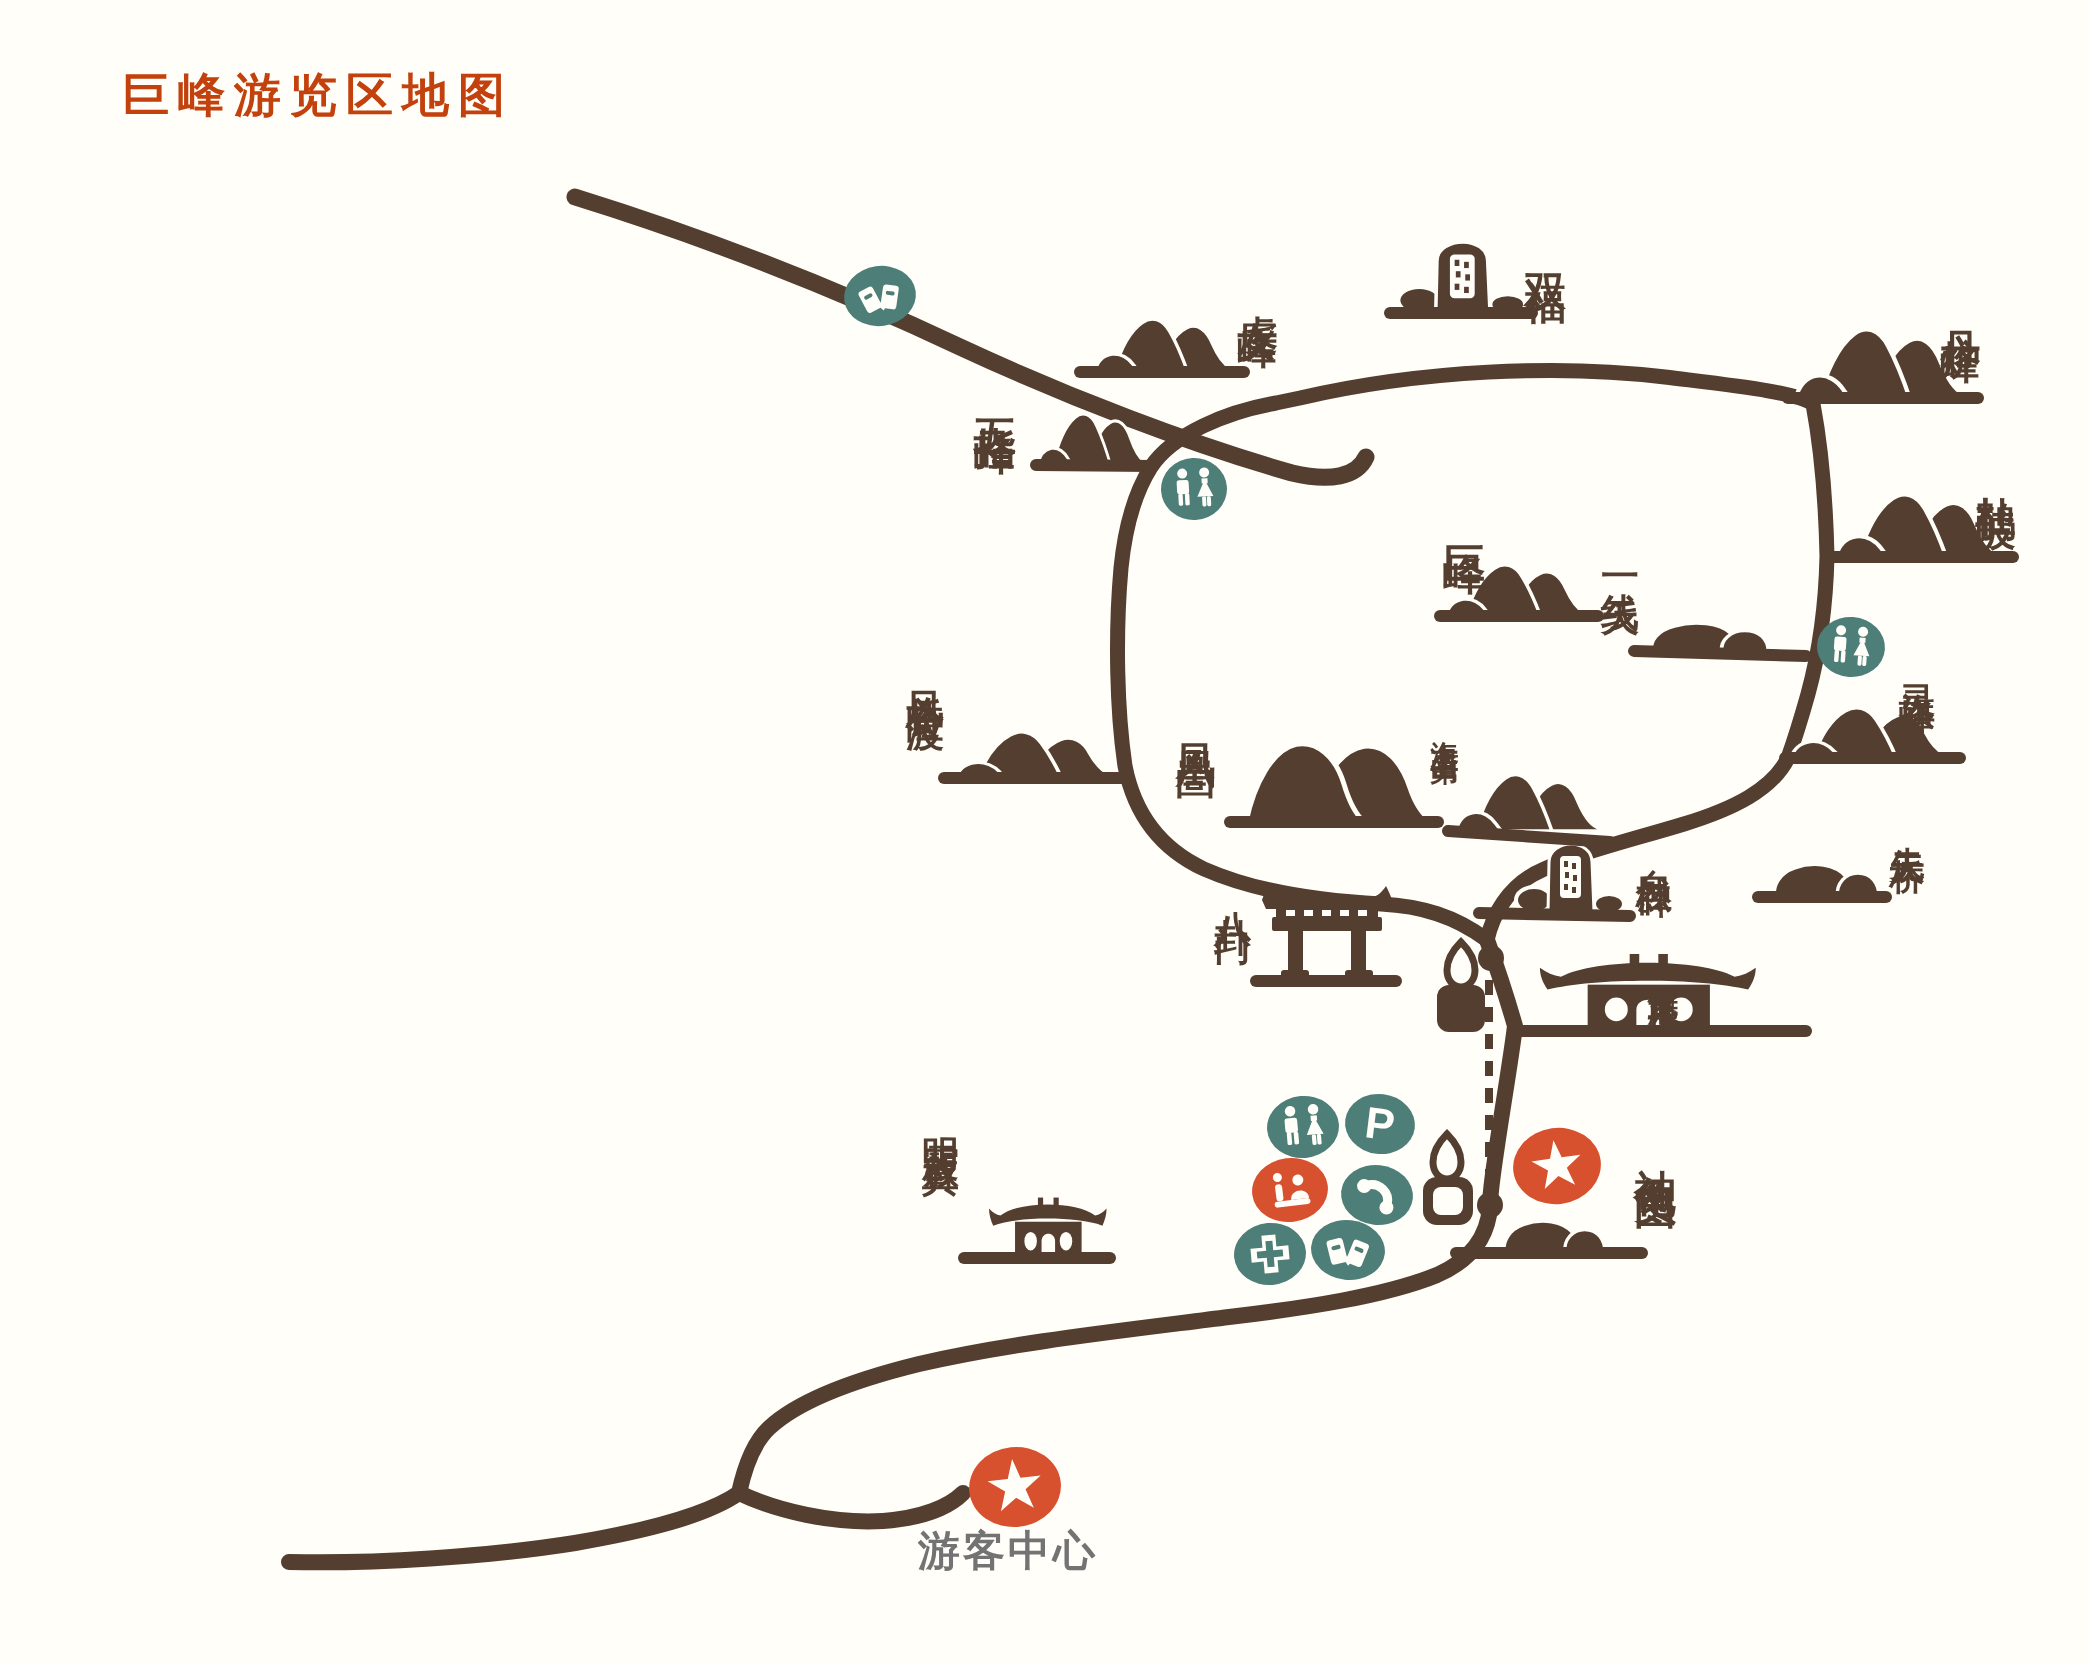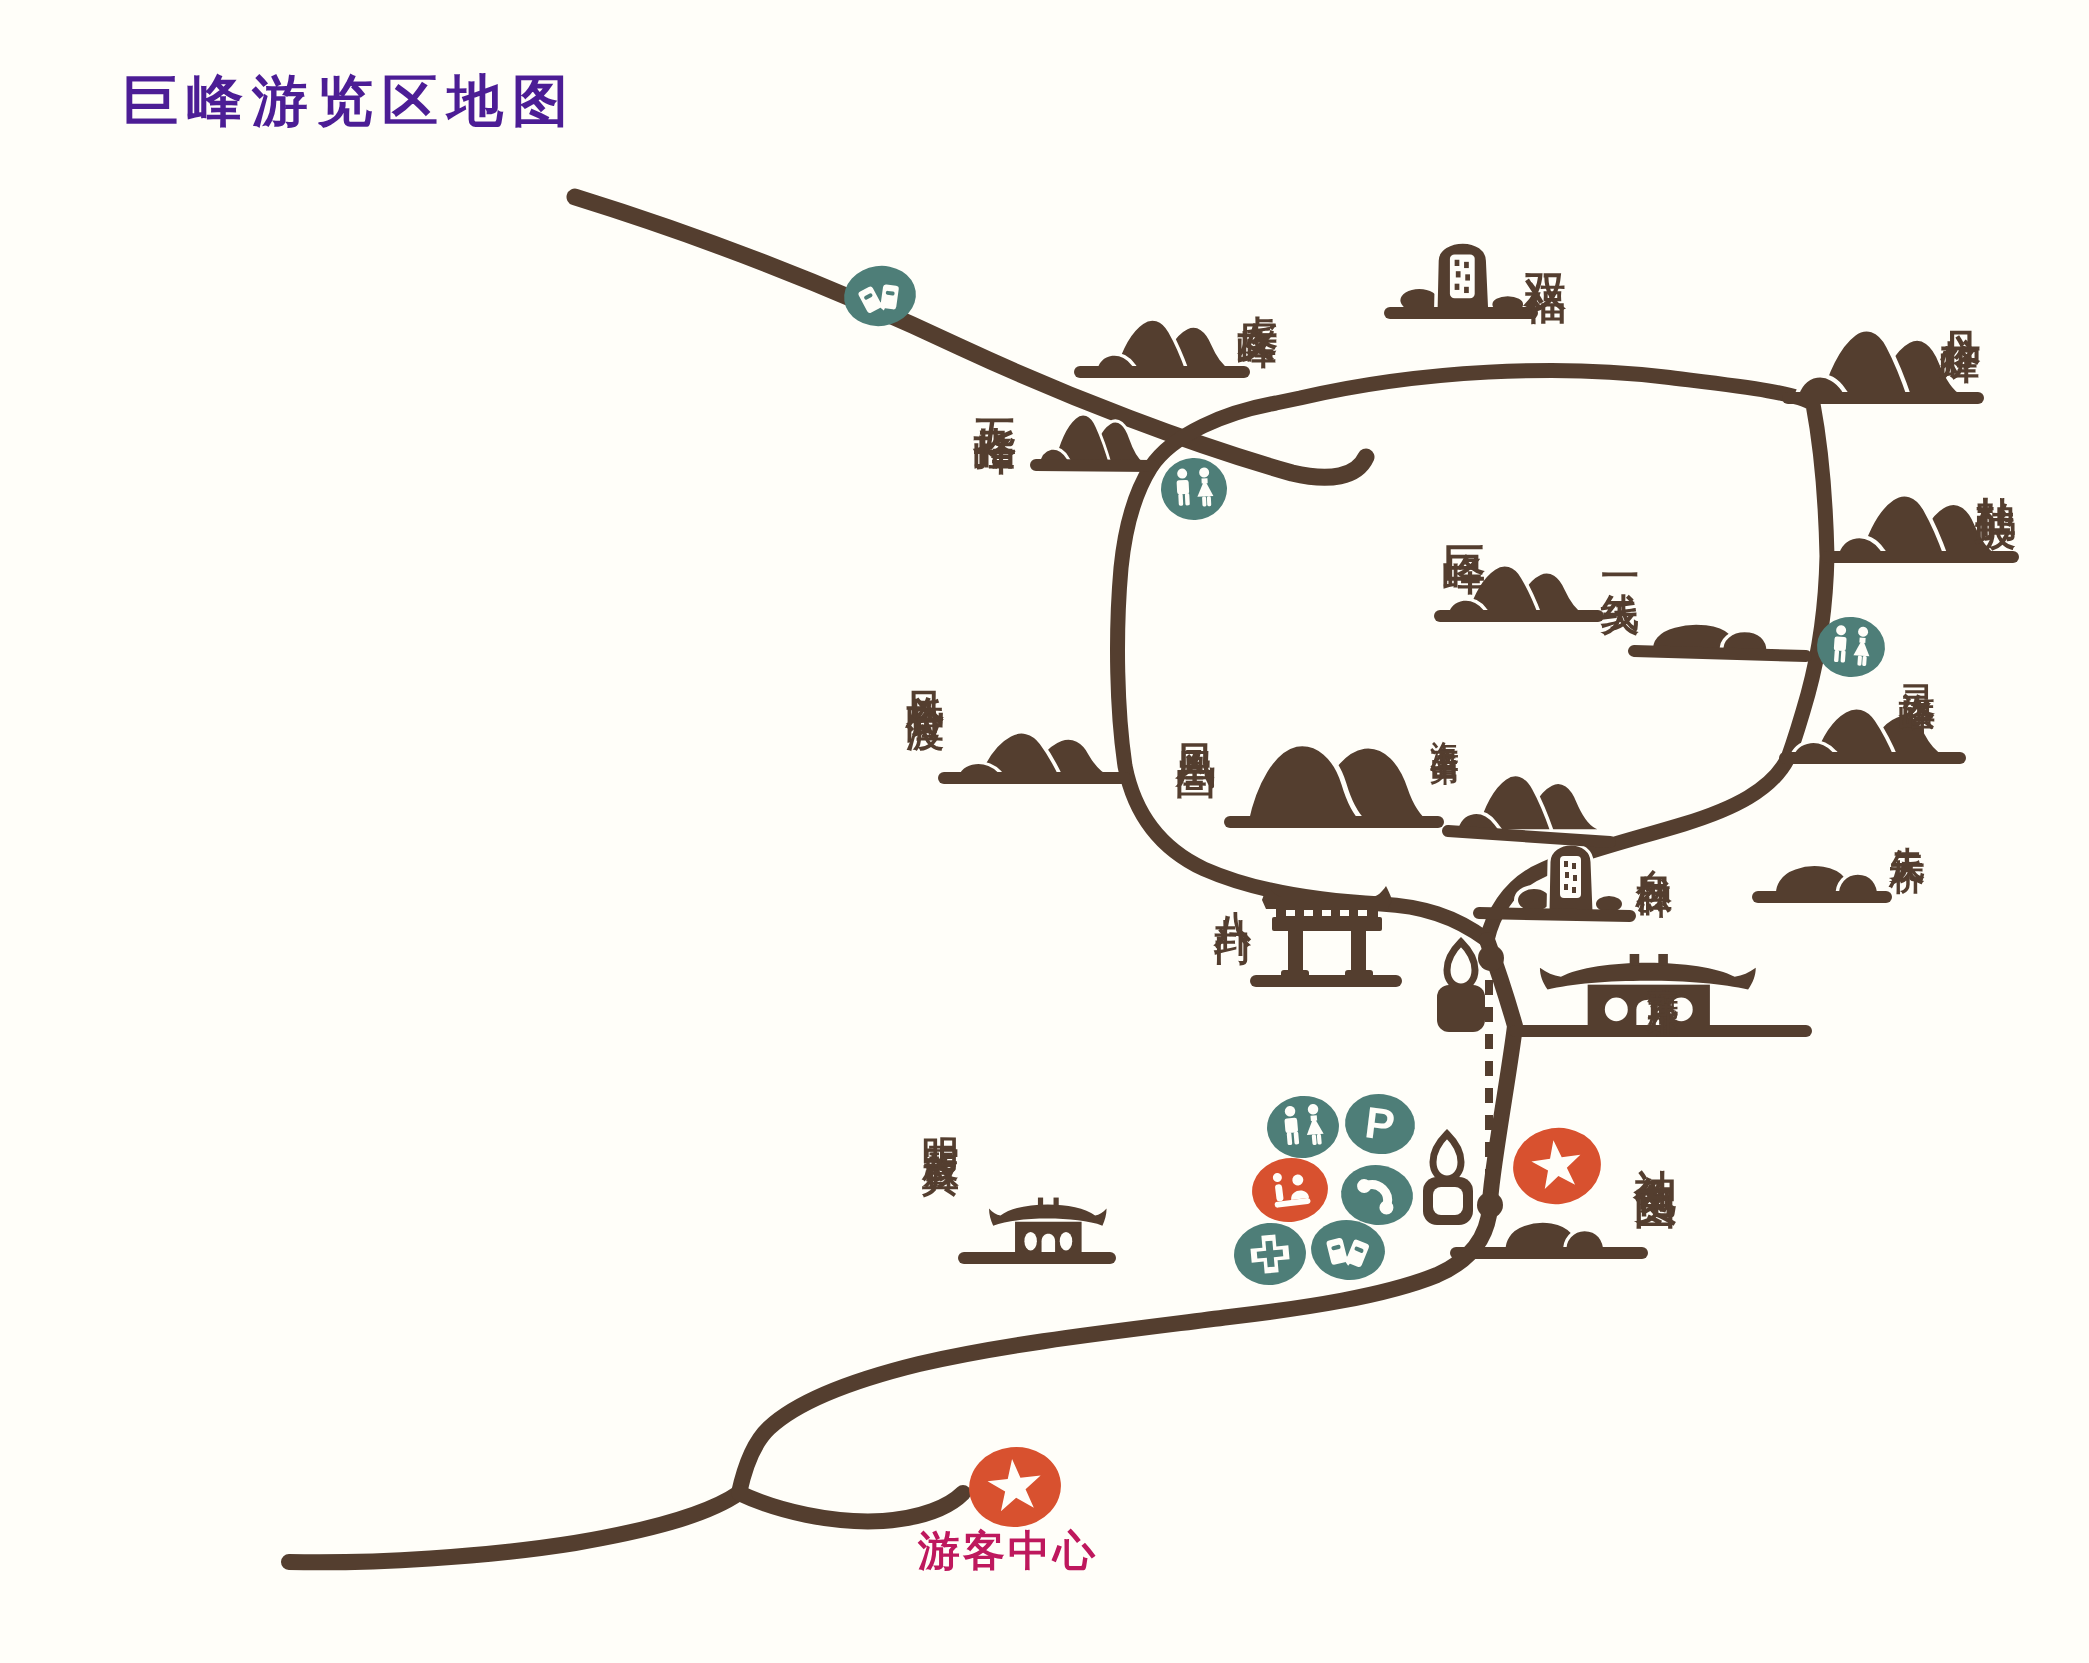--- a/index.html
+++ b/index.html
@@ -1,23 +1,23 @@
 <!DOCTYPE html>
 <html><head>
 <meta charset="utf-8">
 <style>
   html,body{margin:0;padding:0;background:#FFFEF9;}
   .stage{position:relative;width:2089px;height:1663px;background:#FFFEF9;overflow:hidden;
          font-family:"Liberation Sans",sans-serif;}
   .stage svg{position:absolute;left:0;top:0;}
   .map-title{position:absolute;left:122px;top:64px;font-family:"Liberation Serif",serif;
-             font-weight:700;font-size:56px;letter-spacing:9px;color:#4c1d95;}
+             font-weight:700;font-size:47px;letter-spacing:9px;color:#c2410c;}
   .vlabel{position:absolute;writing-mode:vertical-rl;text-orientation:upright;
           font-weight:700;color:#543E2F;line-height:1;letter-spacing:7px;white-space:nowrap;}
-  .hlabel{position:absolute;font-weight:700;color:#be185d;line-height:1;letter-spacing:3px;white-space:nowrap;}
+  .hlabel{position:absolute;font-weight:700;color:#737373;line-height:1;letter-spacing:3px;white-space:nowrap;}
 </style>
 </head>
 <body>
 
 <div class="stage">
 
 <svg width="2089" height="1663" viewBox="0 0 2089 1663">
   <defs>
     <g id="mtn">
       <path d="M96 90 C102 62 116 34 136 24 C152 16 166 28 174 48 C180 62 188 78 200 84 C206 87 212 90 218 90 Z" fill="#543E2F" stroke="#FFFEF9" stroke-width="5"></path>

